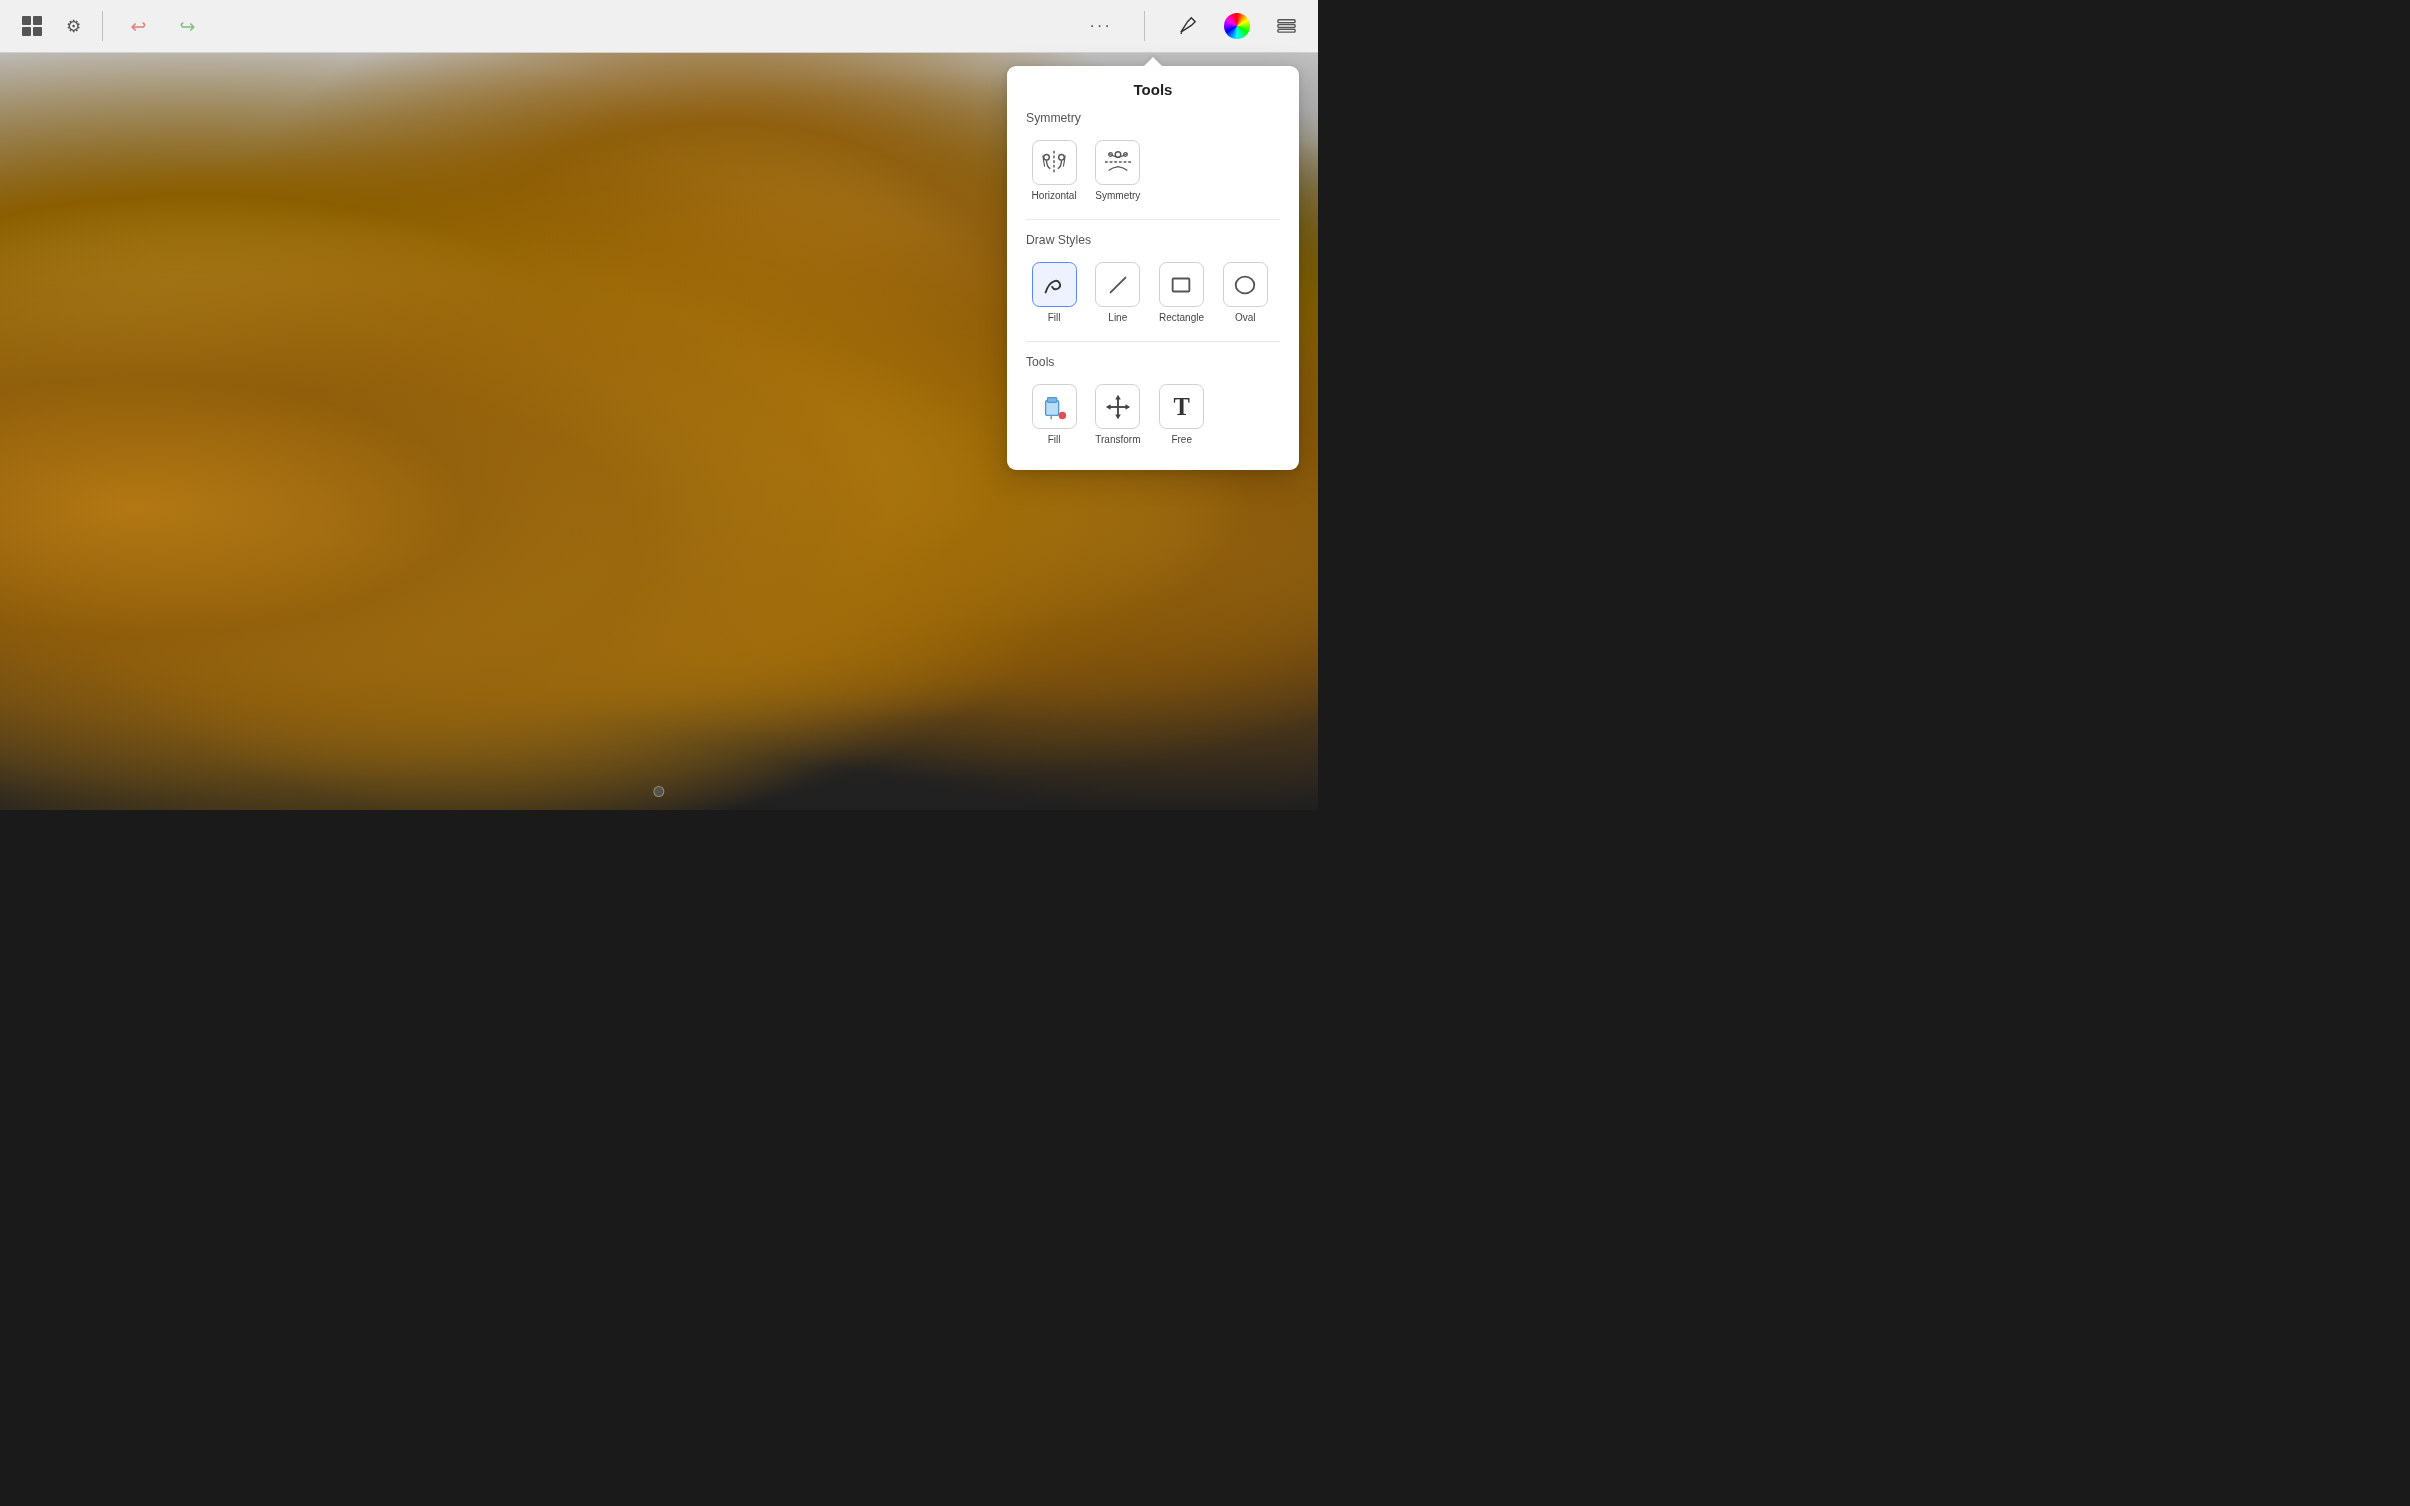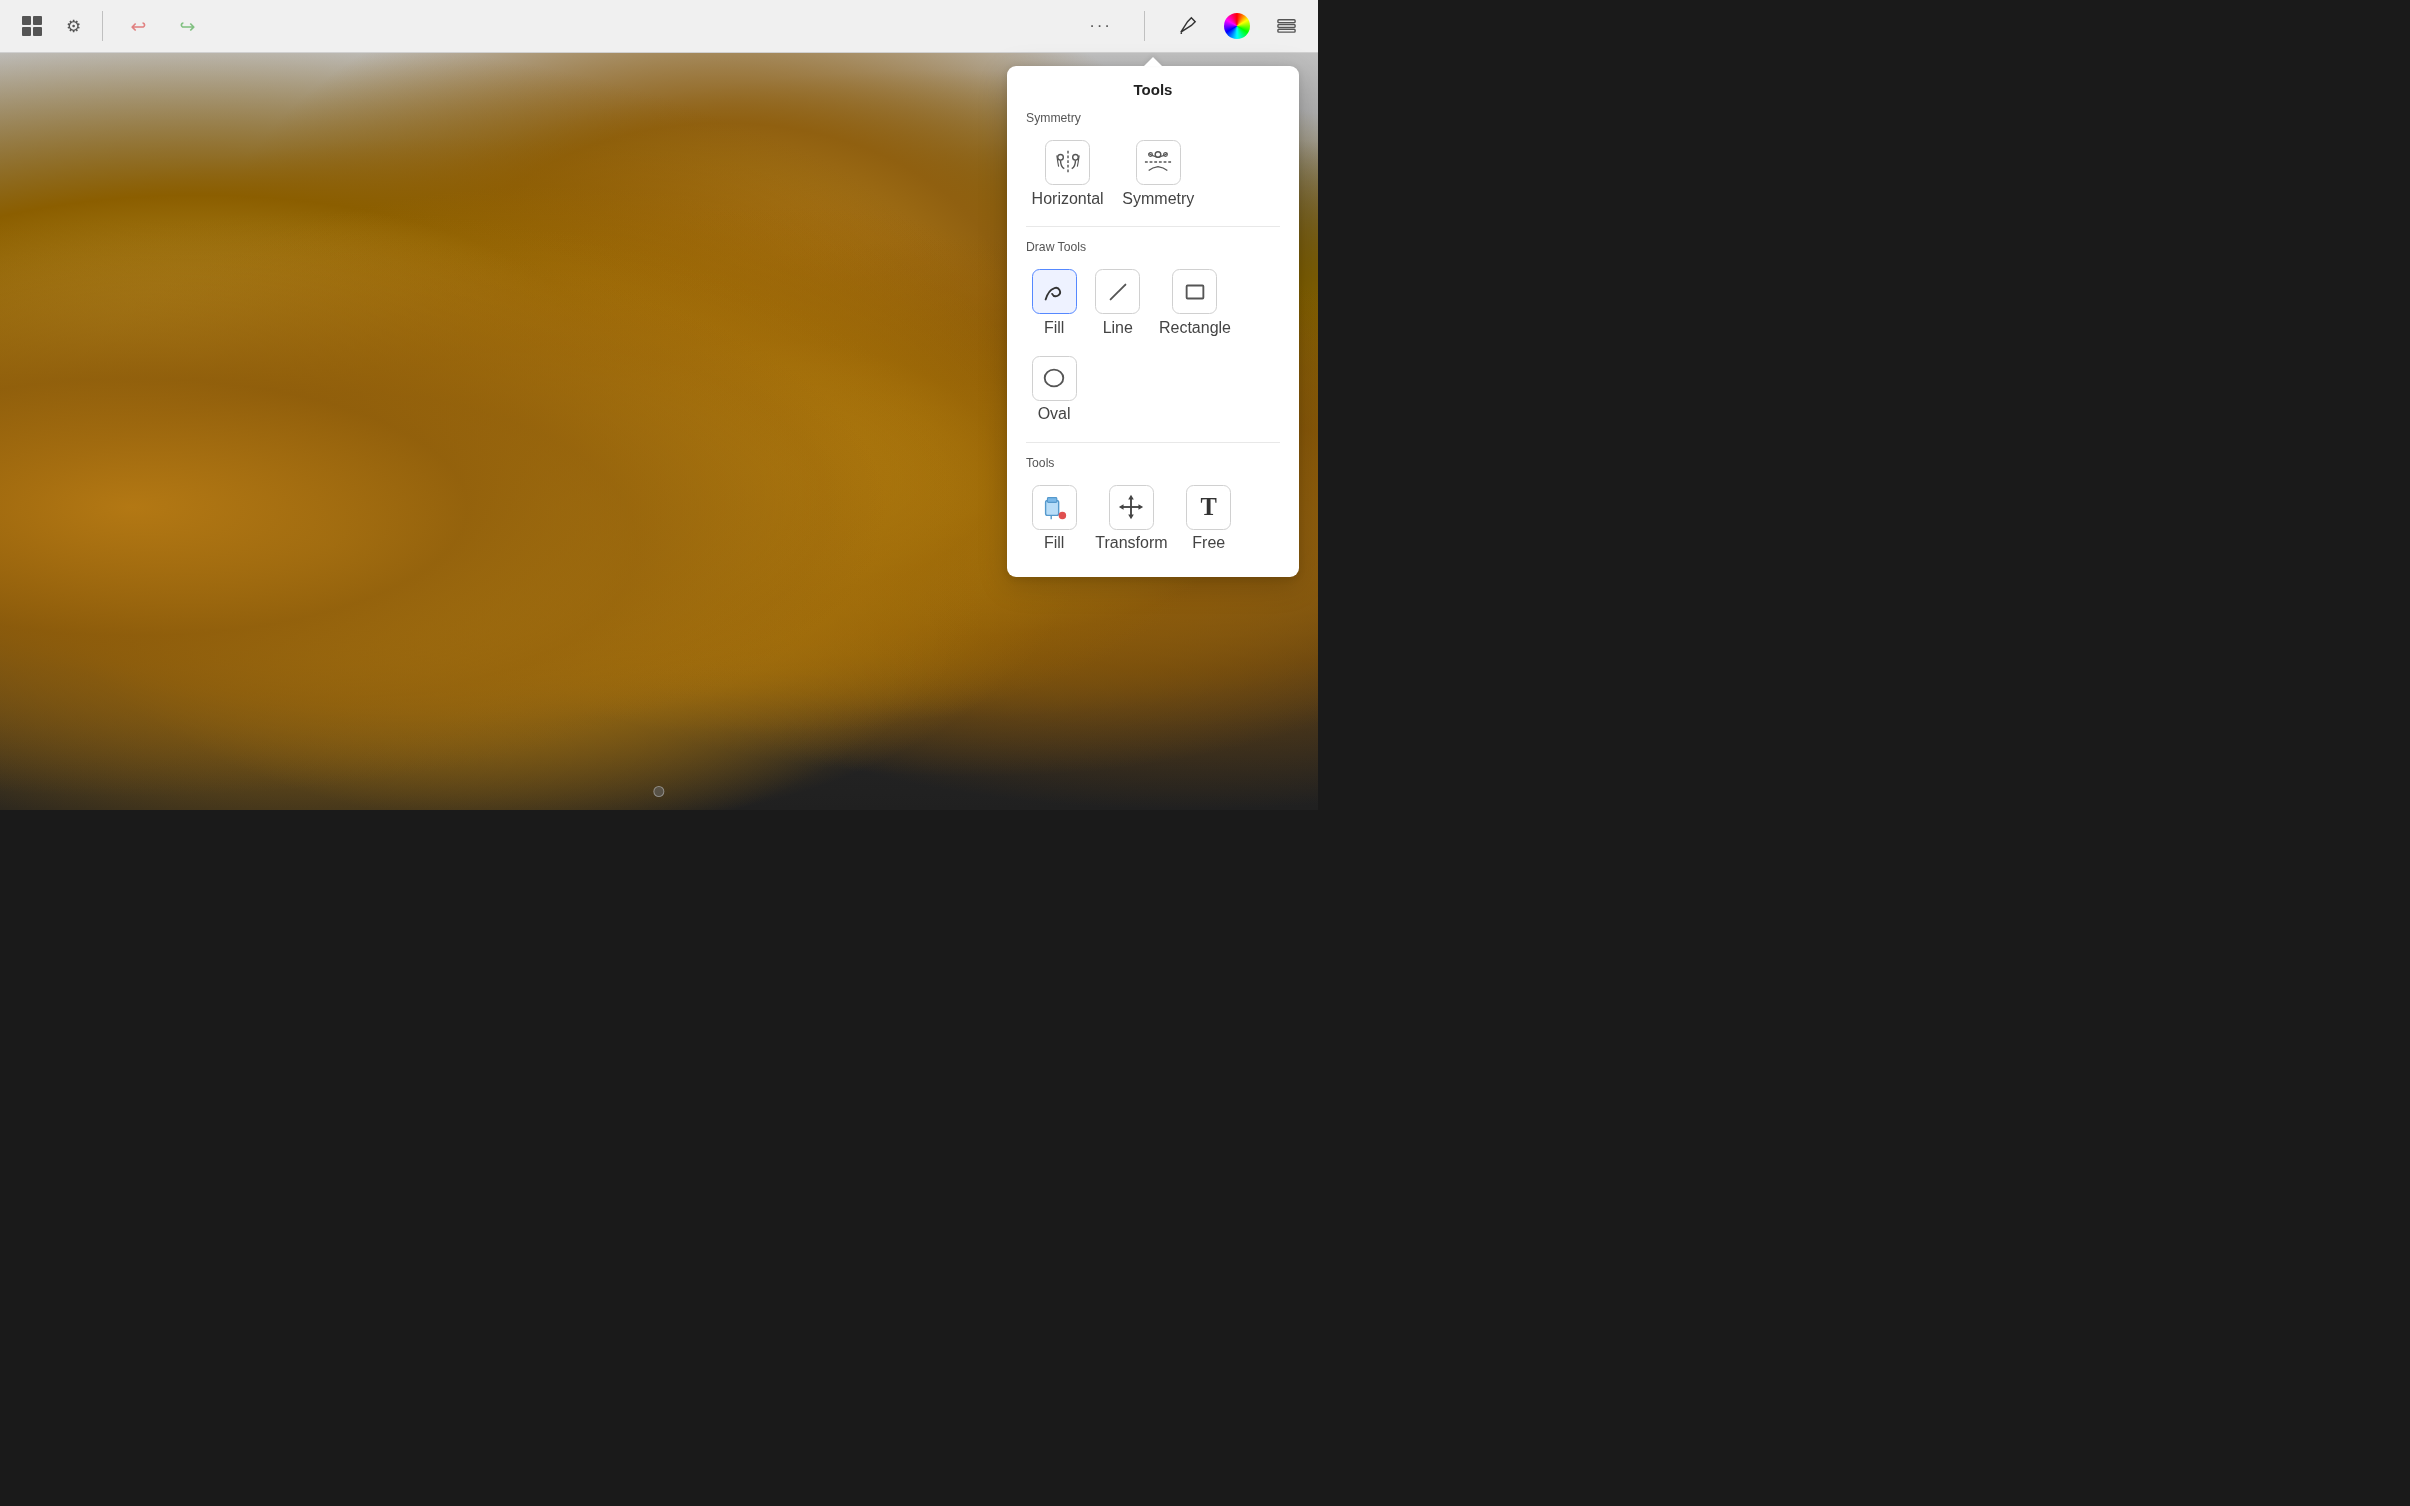--- a/index.html
+++ b/index.html
@@ -243,21 +243,21 @@
       color: #333;
       background: white;
     }
 
     .tool-icon-box.selected {
       border-color: #5588ff;
       background: #eef2ff;
     }
 
     .tool-label {
-      font-size: 16px;
+      font-size: 10px;
       color: #444;
       text-align: center;
     }
 
     
     svg {
       overflow: visible;
     }
 
     
@@ -364,21 +364,21 @@
           <path d="M8 24 Q12 21 18 20 Q24 21 28 24" fill="none" stroke="#555" stroke-width="1.3"></path>
         </svg>
       </div>
       <span class="tool-label">Symmetry</span>
     </div>
 
   </div>
 
   <div class="section-divider"></div>
 
-  <div class="section-label">Draw Tools</div>
+  <div class="section-label">Draw Styles</div>
   <div class="tool-grid">
 
     <div class="tool-item">
       <div class="tool-icon-box selected">
         <svg width="26" height="26" viewBox="0 0 28 28">
           <path d="M5 22 Q8 12 14 10 Q18 8 20 12 Q22 16 18 18 Q14 20 12 16" fill="none" stroke="#333" stroke-width="2" stroke-linecap="round"></path>
         </svg>
       </div>
       <span class="tool-label">Fill</span>
     </div>

